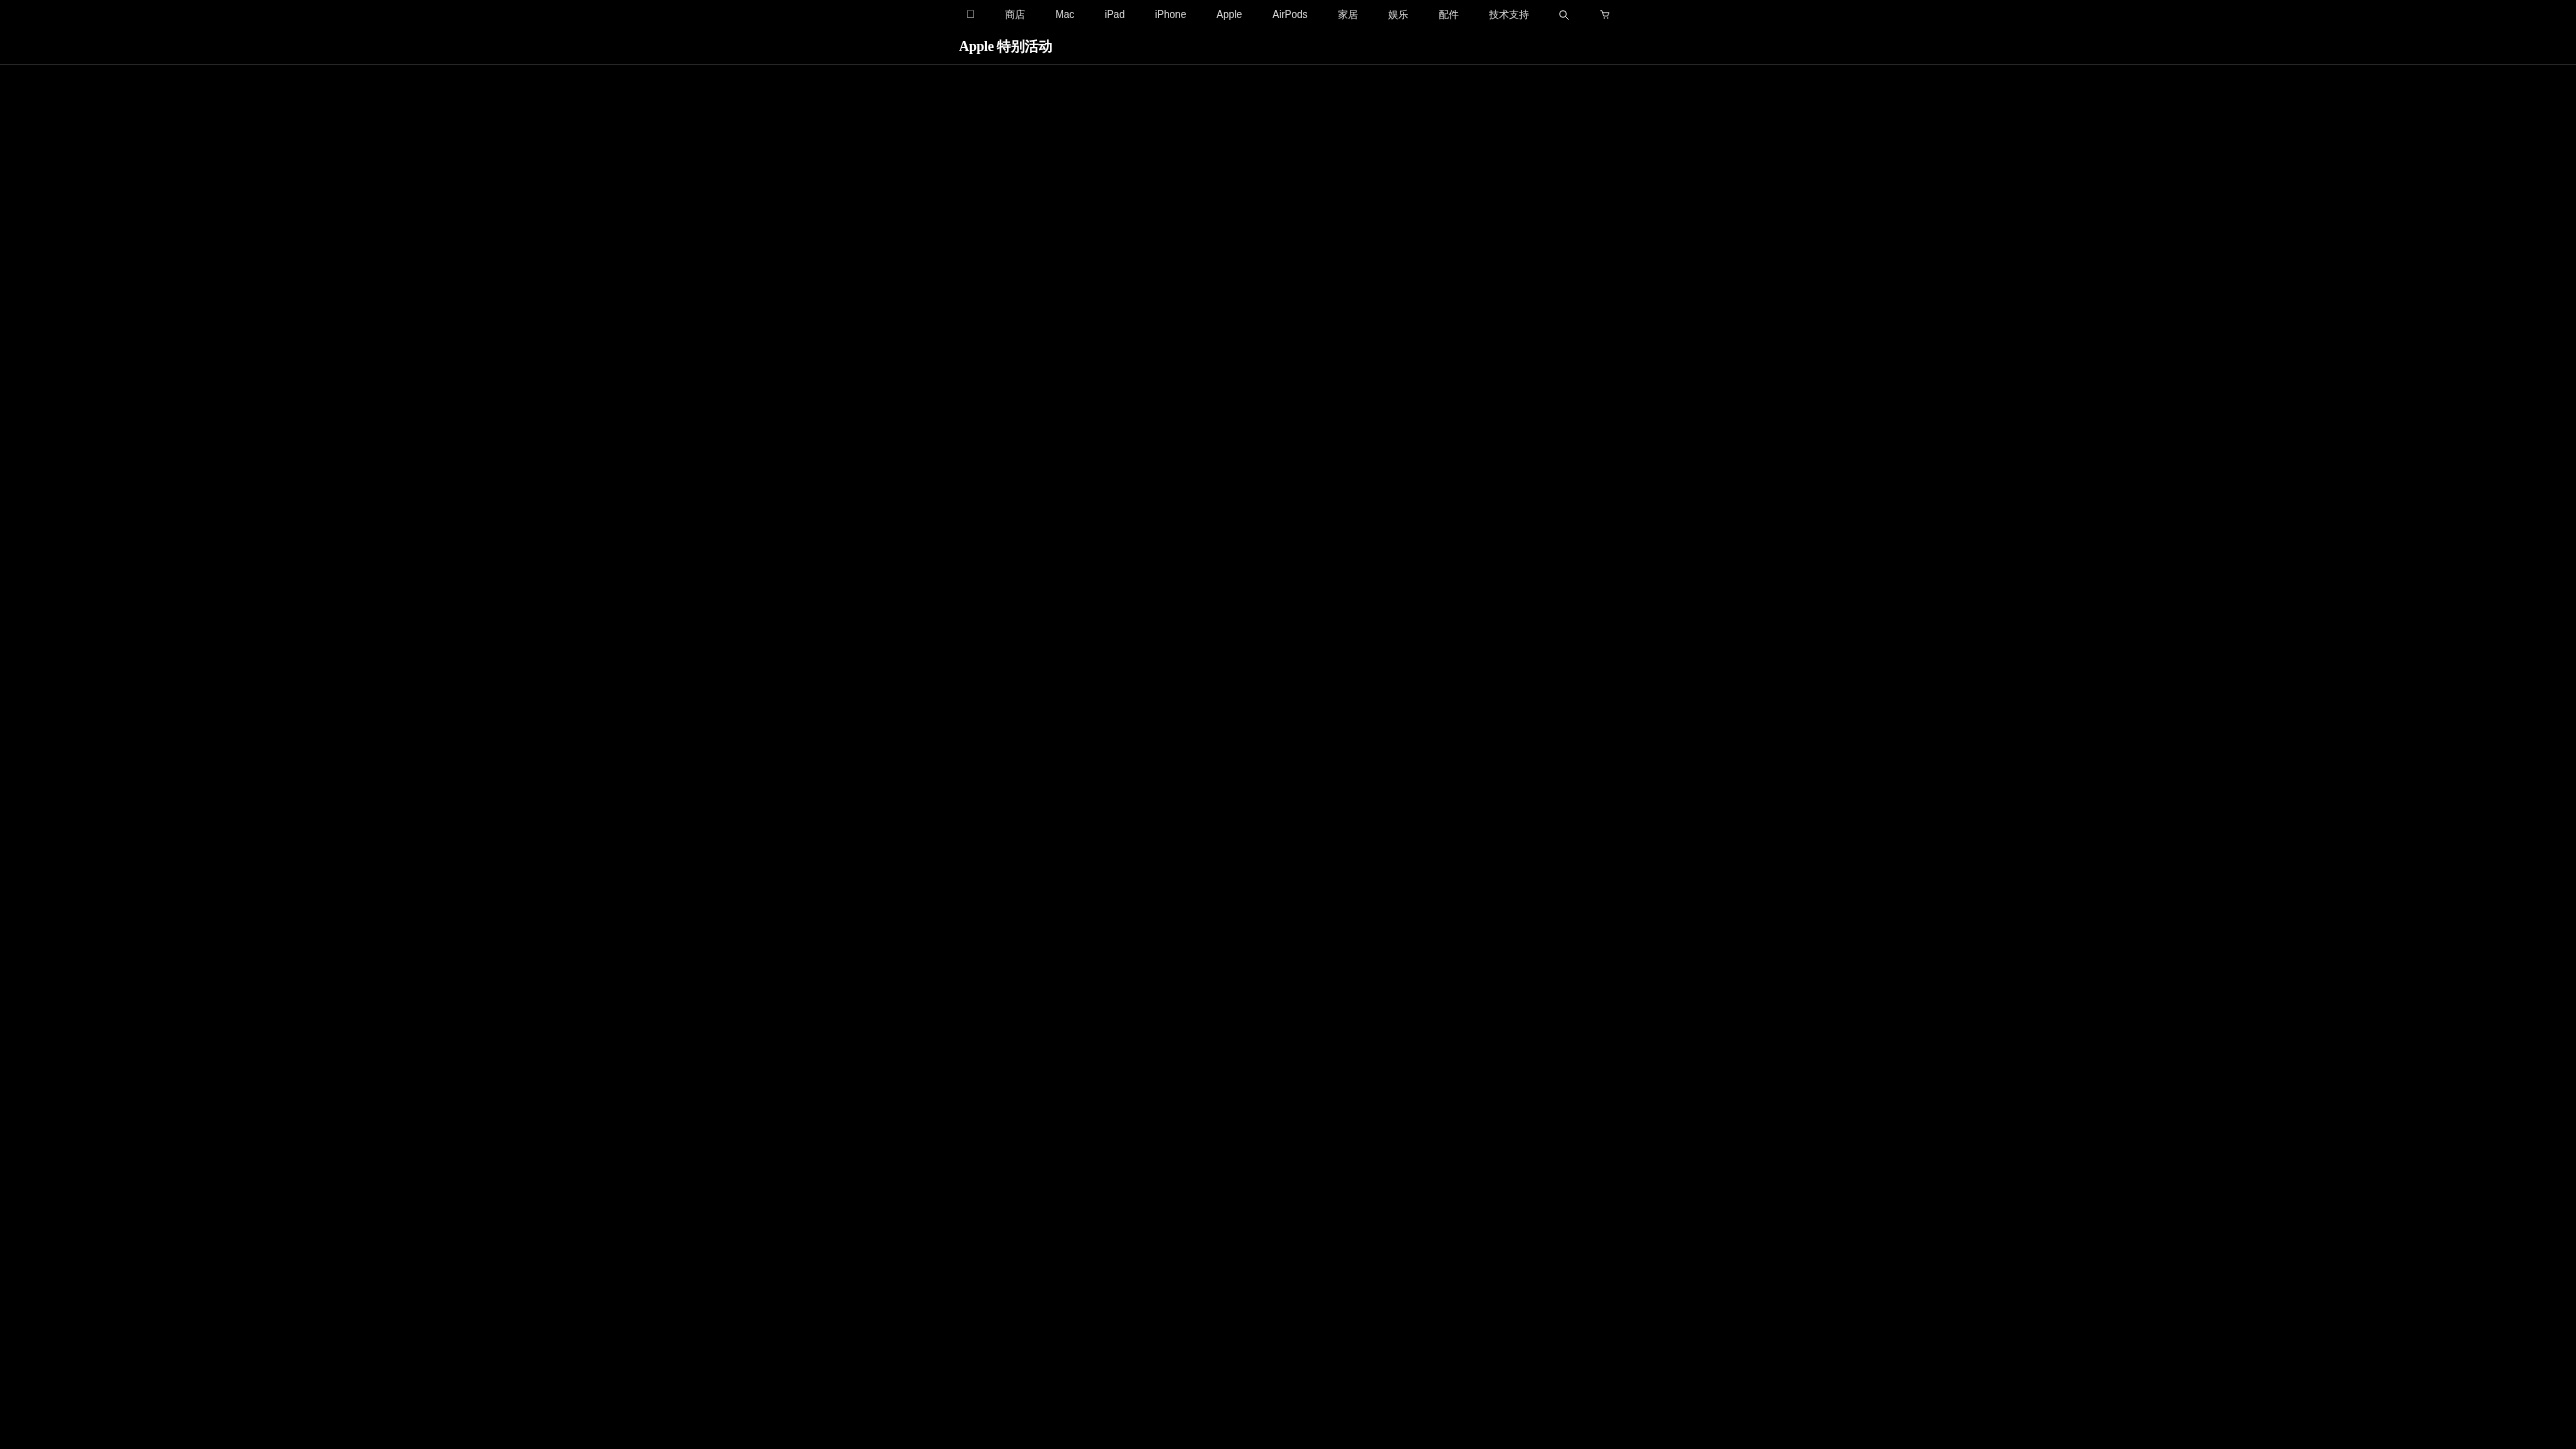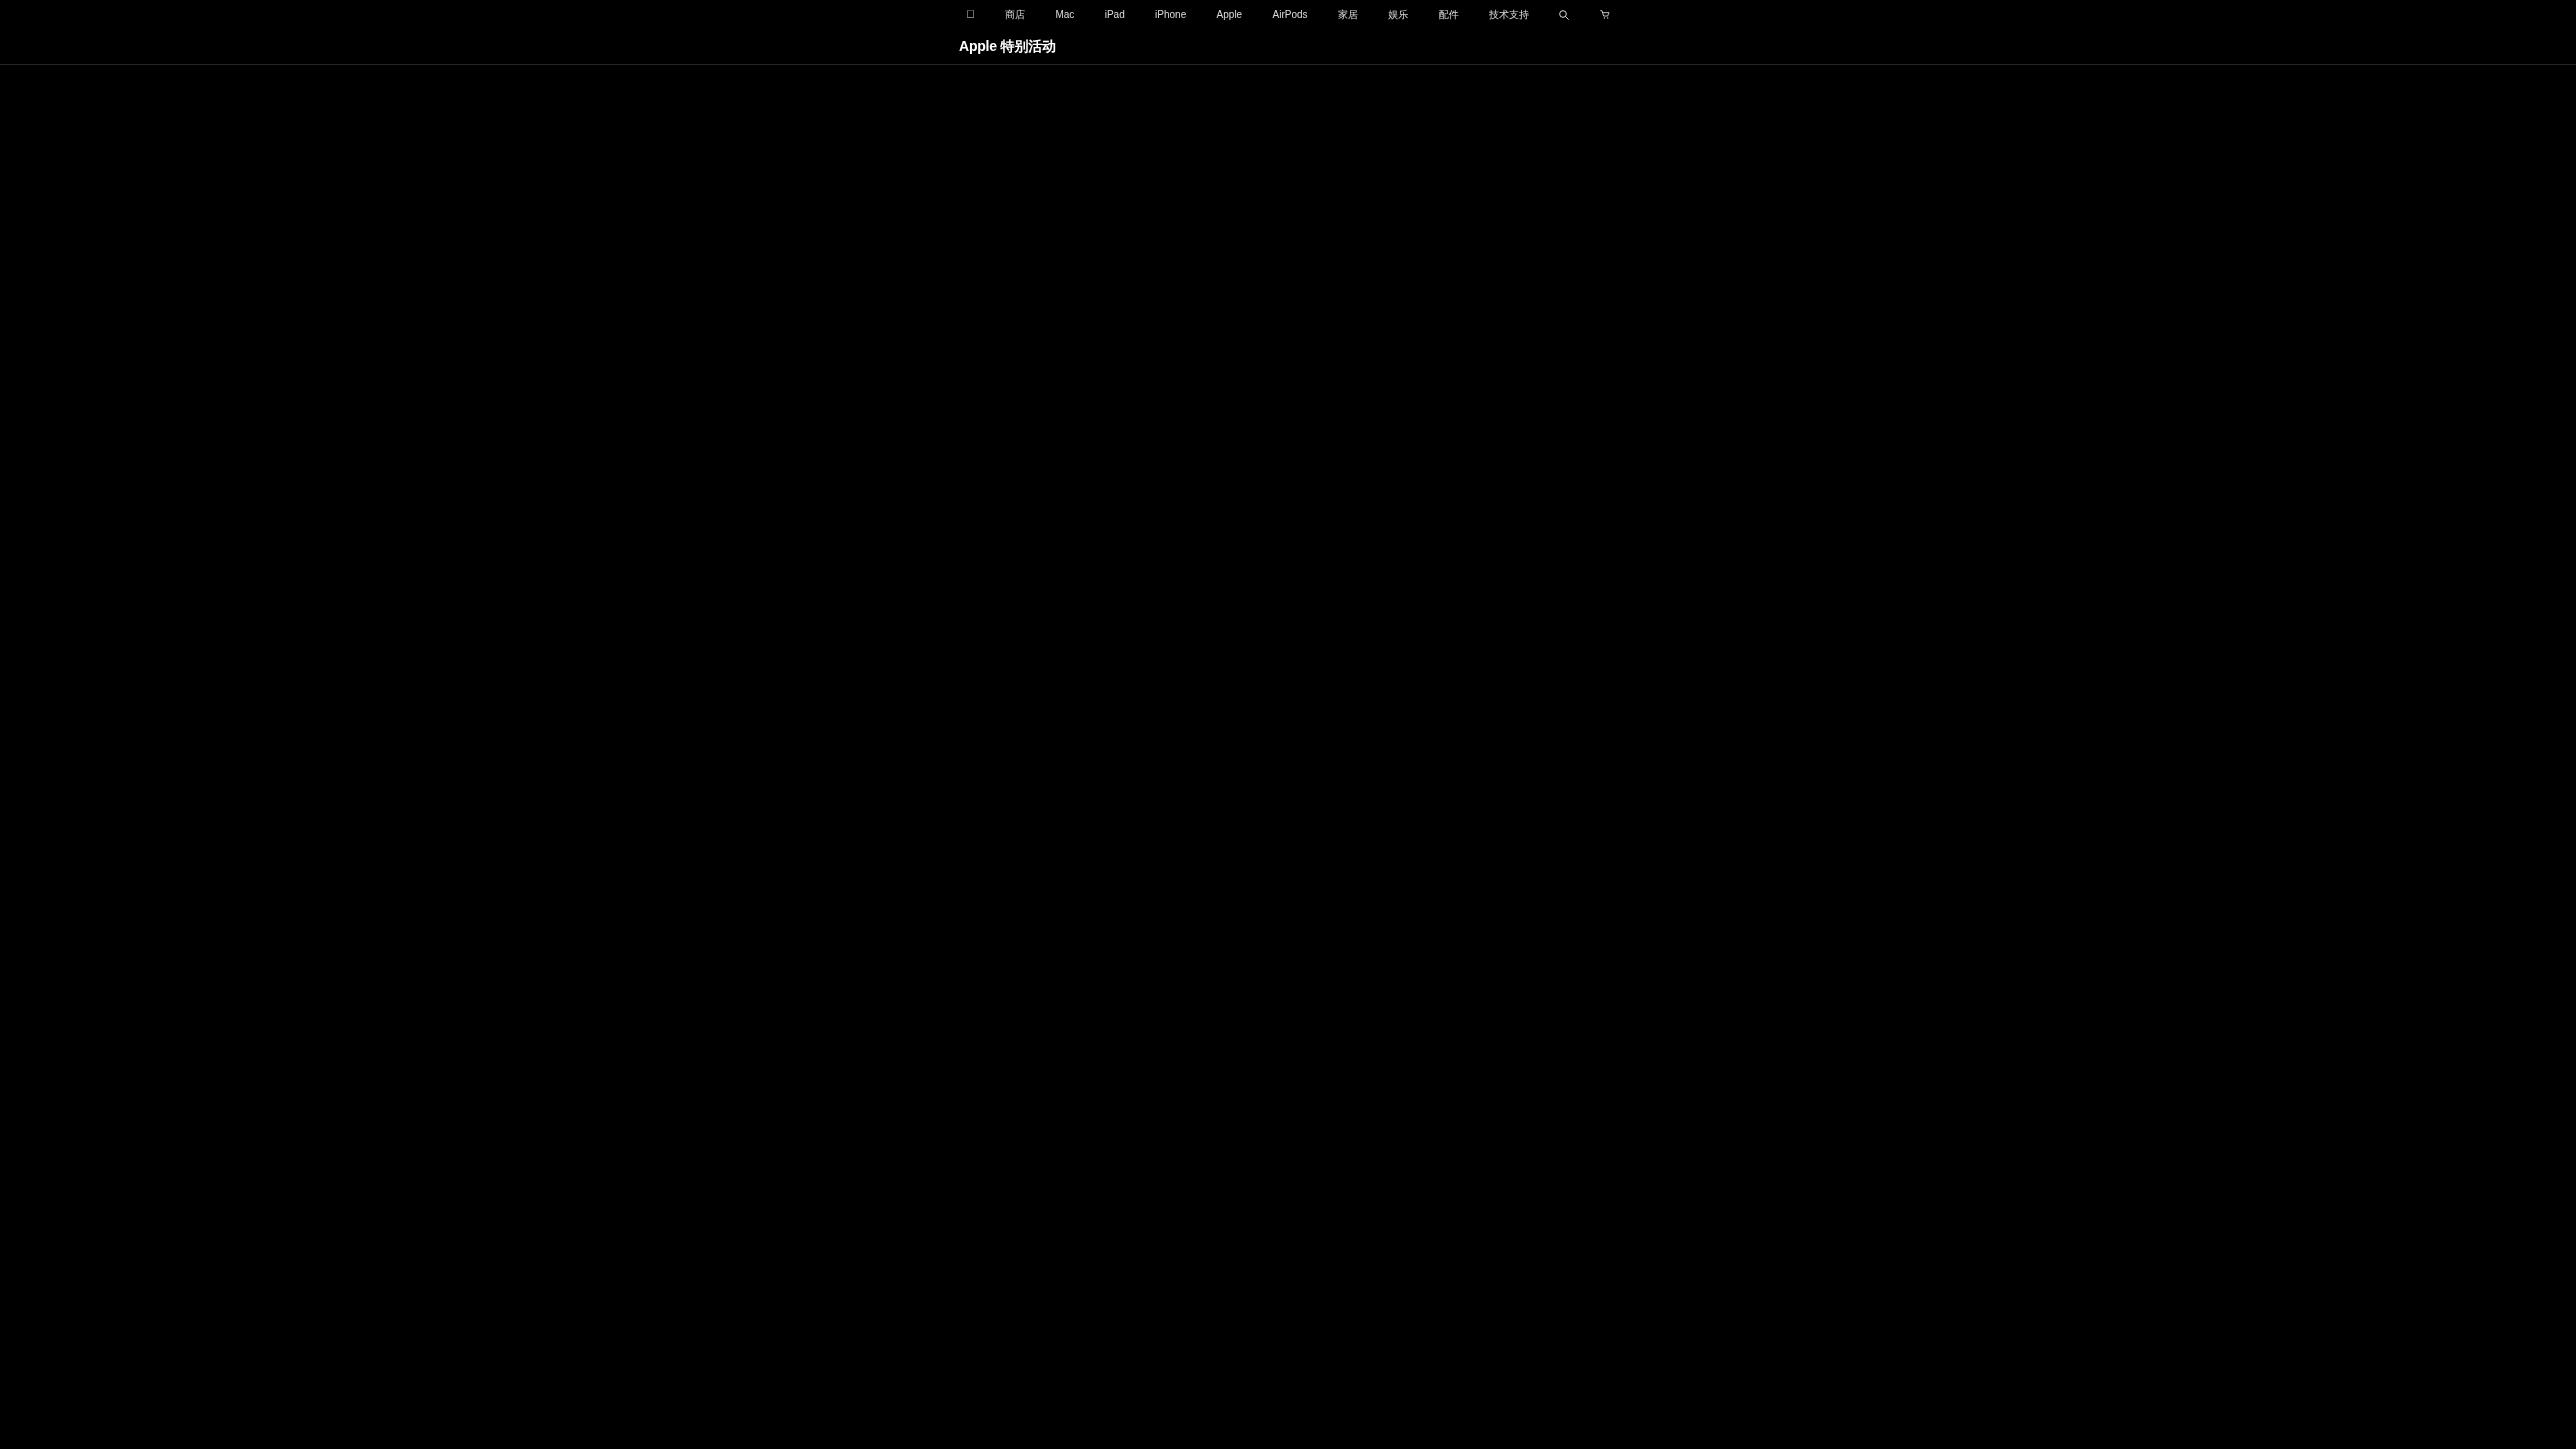--- a/index.html
+++ b/index.html
@@ -77,20 +77,21 @@
       padding: 0 calc(50% - 329px);
       border-bottom: 0.7px solid rgba(255,255,255,0.15);
       z-index: 99;
     }
 
     .breadcrumb-text {
       font-size: 14px;
       font-weight: 600;
       color: #fff;
       letter-spacing: -0.2px;
+      font-family: Liberation Serif, serif;
     }
 
     
     .main-content {
       padding-top: 64px;
       display: flex;
       flex-direction: column;
       align-items: center;
       justify-content: center;
       min-height: 100vh;

